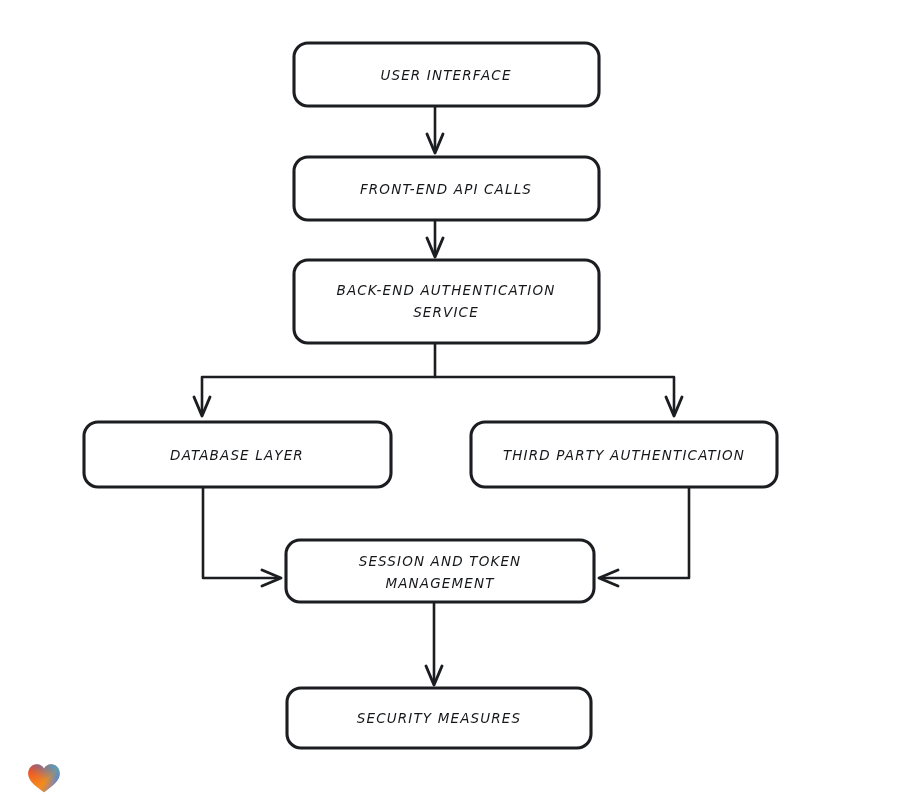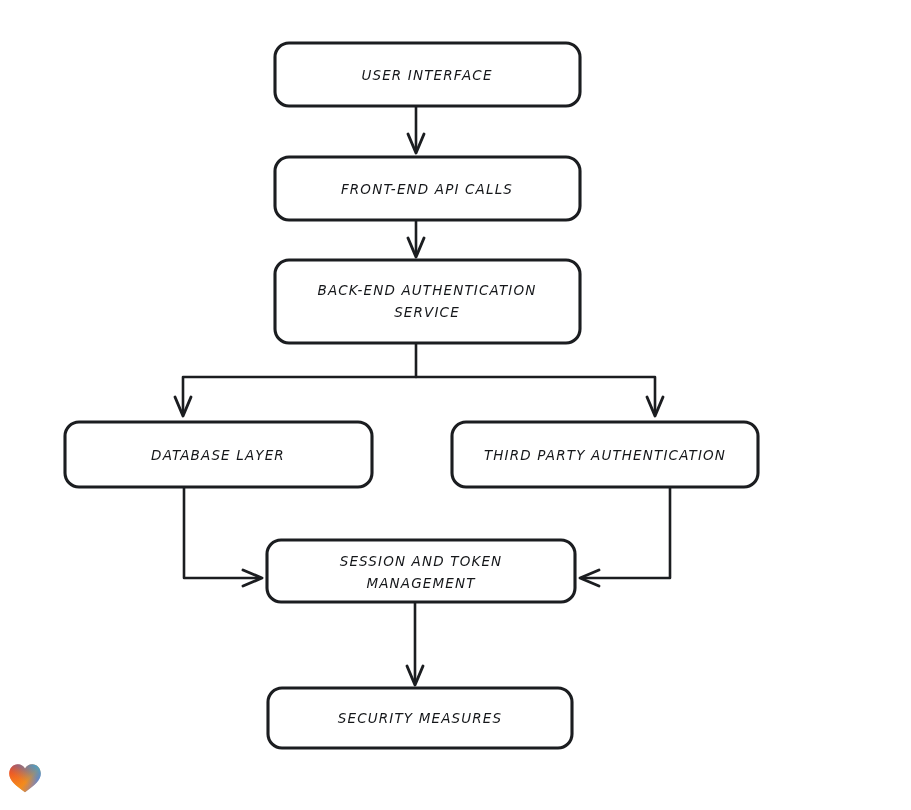--- a/index.html
+++ b/index.html
@@ -10,20 +10,21 @@
   body {
     width: 911px;
     height: 810px;
     position: relative;
     overflow: hidden;
     font-family: "DejaVu Sans", sans-serif;
   }
   #canvas-root {
     position: absolute;
     inset: 0;
+    margin-left: 19px;
   }
   svg.flow {
     position: absolute;
     left: 0;
     top: 0;
     width: 911px;
     height: 810px;
     display: block;
   }
   .node-label {

